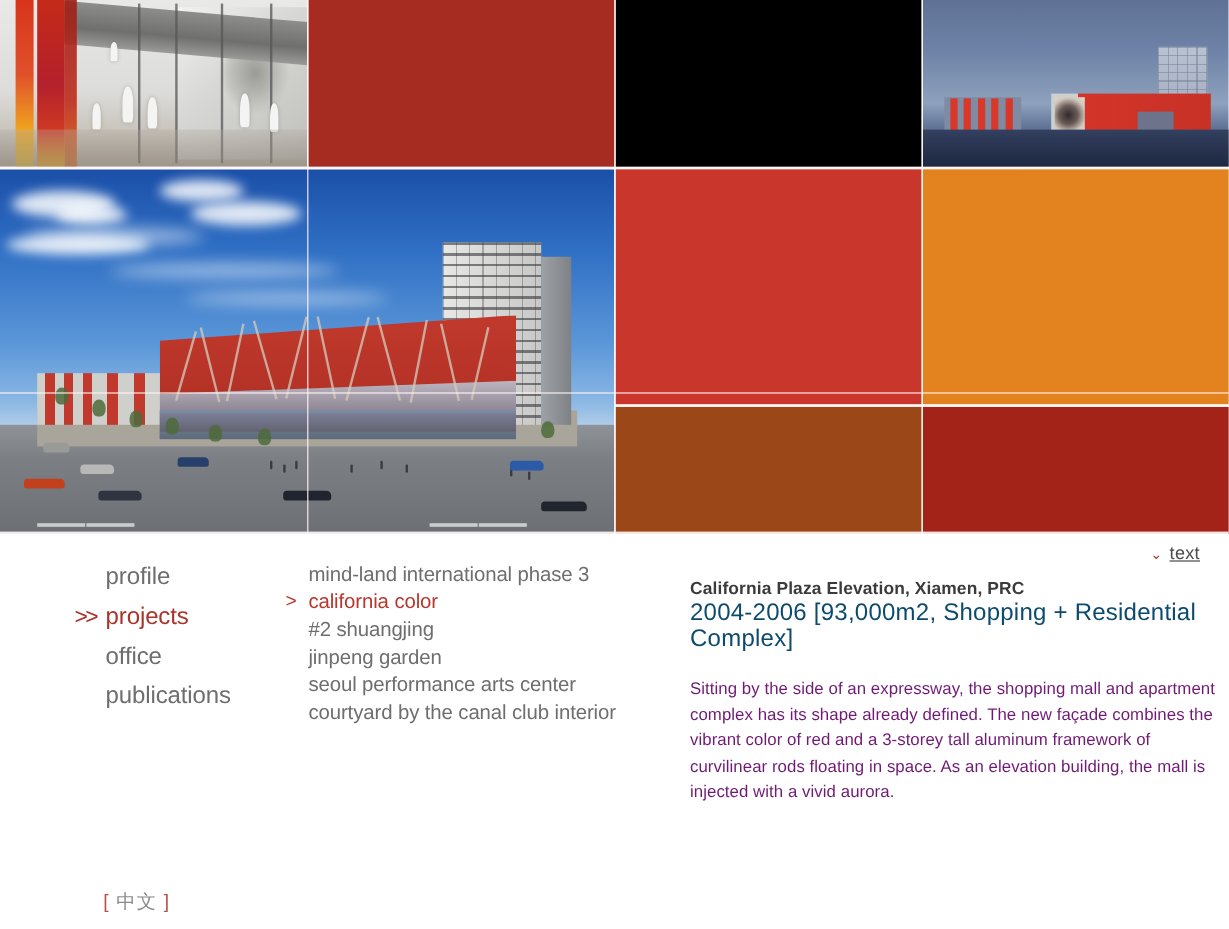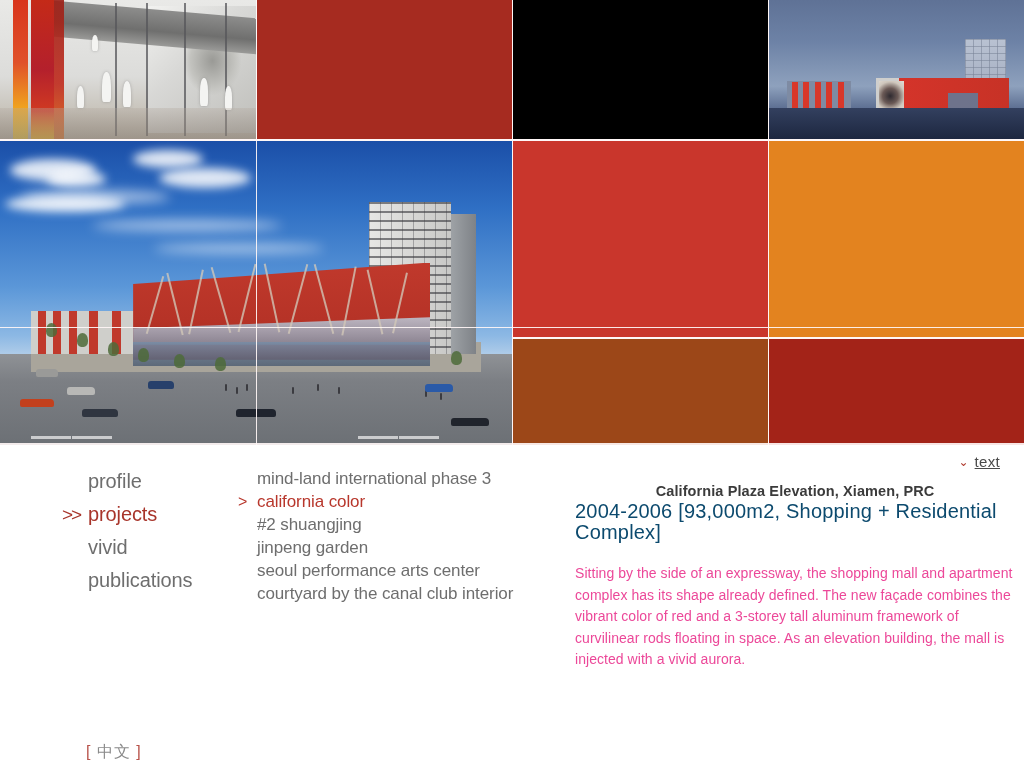--- a/index.html
+++ b/index.html
@@ -217,28 +217,28 @@
   .proj-item.active { color:#b8372c; }
   .proj-item .pmarker {
     position:absolute; left:0; top:0; line-height:23px;
     font-size:16px; color:#b8372c;
   }
 
   
   #desc { position:absolute; left:575px; top:36px; width:440px; }
   #desc-title {
     font-size:14.5px; font-weight:bold; color:#3b3b3b;
-    letter-spacing:.1px; line-height:20px;text-align:center;
+    letter-spacing:.1px; line-height:20px;
   }
   #desc-sub {
     font-size:20px; color:#0c4a6e;
     letter-spacing:.2px; line-height:21px;
   }
   #desc-body {
-    margin-top:20px; font-size:14px; color:#ec4899;
+    margin-top:20px; font-size:14px; color:#701a75;
     line-height:21.5px; letter-spacing:.05px;
   }
 
   
   #zh-link {
     position:absolute; left:86px; top:297px;
     font-size:16px; color:#8a8a8a; cursor:pointer; letter-spacing:1px;
   }
   #zh-link .br { color:#b8524a; }
 </style>
@@ -371,21 +371,21 @@
 
     <nav id="main-nav">
       <div class="nav-item">
         <span class="nav-label">profile</span>
       </div>
       <div class="nav-item active">
         <span class="marker">&gt;&gt;</span>
         <span class="nav-label">projects</span>
       </div>
       <div class="nav-item">
-        <span class="nav-label">vivid</span>
+        <span class="nav-label">office</span>
       </div>
       <div class="nav-item">
         <span class="nav-label">publications</span>
       </div>
     </nav>
 
     <ul id="project-list" style="list-style:none;">
       <li class="proj-item">
         <span class="proj-label">mind-land international phase 3</span>
       </li>

